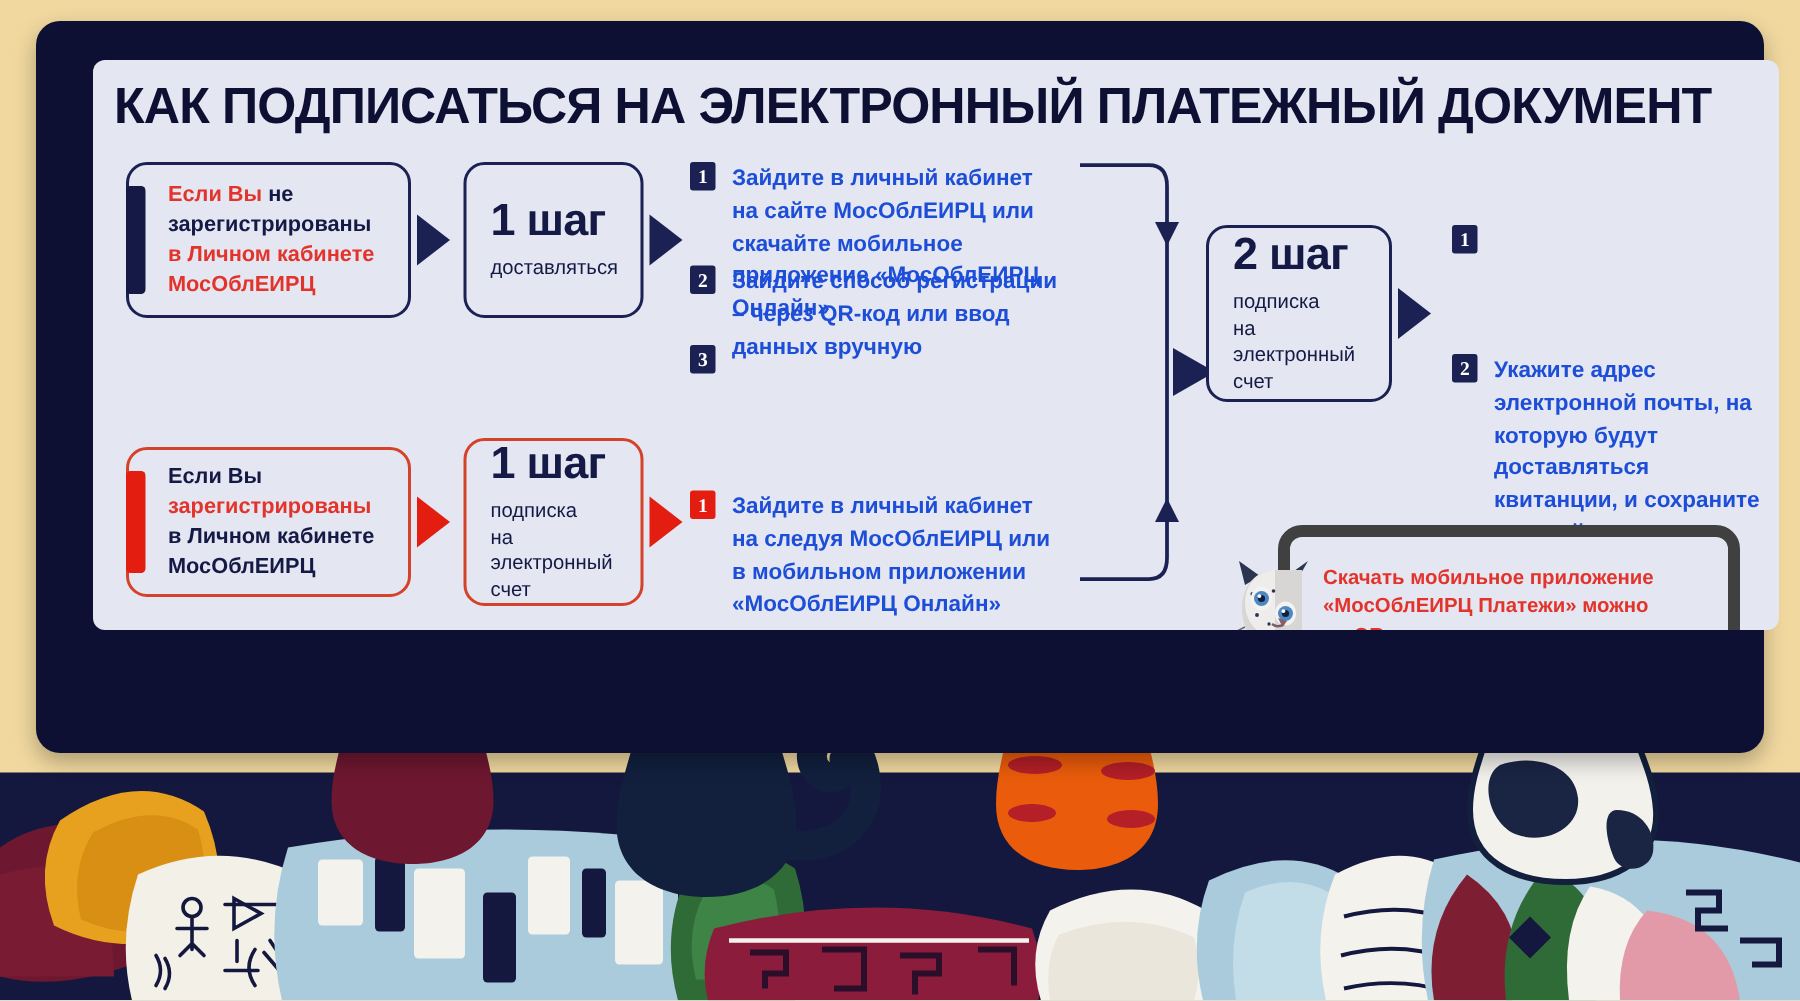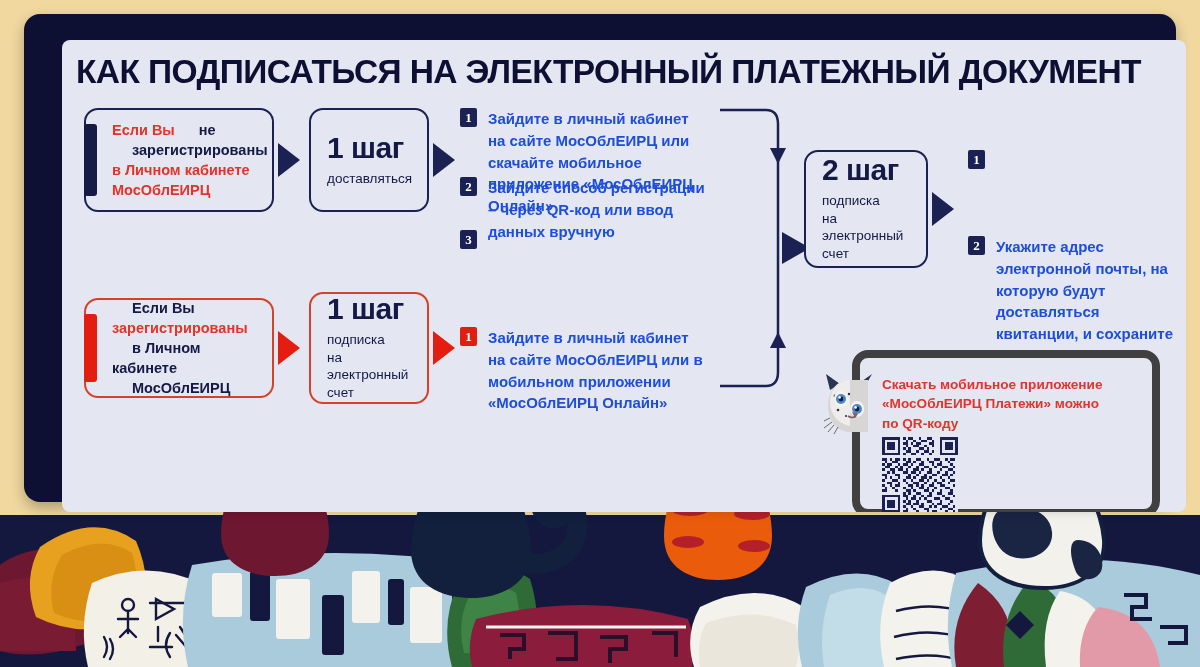--- a/index.html
+++ b/index.html
@@ -15,21 +15,21 @@
   
   .couch-back { position:absolute; left:0; bottom:0; width:1200px; height:180px; }
 
   
   .tv-frame {
     position: absolute; left: 24px; top: 14px; width: 1152px; height: 488px;
     background: #0D1033; border-radius: 16px;
     box-shadow: 0 6px 14px rgba(0,0,0,.28);
   }
   .tv-screen {
-    position: absolute; left: 38px; top: 26px; width: 1124px; height: 472px;
+    position: absolute; left: 38px; top: 26px; width: 1124px; height: 380px;
     background: #E4E6F1; border-radius: 8px; overflow: hidden;
   }
 
   
   .title {
     position: absolute; left: 14px; top: 12px; width: 1100px;
     font-size: 34px; font-weight: 700; color: #0D1033;
     letter-spacing: -.6px; white-space: nowrap;
     transform: scaleX(.985); transform-origin: left center;
   }
@@ -42,21 +42,21 @@
   .accent-bar { position:absolute; left:-2px; top:14px; bottom:14px; width:13px; border-radius:3px; }
   .accent-bar.navy { background:#141A45; }
   .accent-bar.red  { background:#E31E10; }
 
   .cond-text {
     position:absolute; left:26px; right:8px; top:50%;
     transform: translateY(-50%);
     font-size: 14.5px; font-weight: 700; line-height: 1.38; color:#141A45;
   }
   .cond-text .hl-red  { color:#E3342B; }
-  .cond-text .hl-navy { color:#141A45;margin-left:20px; }
+  .cond-text .hl-navy { color:#141A45; }
 
   
   .step-head { font-size: 30px; font-weight: 700; color:#141A45; line-height:1; letter-spacing:-.5px; }
   .step-sub  { font-size: 13.5px; font-weight: 400; color:#141A45; line-height:1.3; margin-top:7px; }
   .step-inner { position:absolute; left:16px; right:10px; top:50%; transform:translateY(-50%); }
 
   
   .tri {
     position:absolute; width:0; height:0;
     border-top: 17px solid transparent; border-bottom: 17px solid transparent;
@@ -295,21 +295,21 @@
             <span>подписка</span><br>
             <span>на электронный</span><br>
             <span>счет</span>
           </div>
         </div>
       </div>
       <div class="tri red" style="left:371px; top:291px;"></div>
 
       <div class="numline" style="left:398px; top:287px; width:250px;">
         <span class="badge red">1</span>
-        <span class="numtext">Зайдите в личный кабинет на сайте МосОблЕИРЦ или в мобильном приложении «МосОблЕИРЦ Онлайн»</span>
+        <span class="numtext">Зайдите в личный кабинет на следуя МосОблЕИРЦ или в мобильном приложении «МосОблЕИРЦ Онлайн»</span>
       </div>
 
       <div class="qr-card">
         <div class="qr-title">
           <span>Скачать мобильное приложение</span><br>
           <span>«МосОблЕИРЦ Платежи» можно</span><br>
           <span>по QR-коду</span>
         </div>
         <svg class="qr-code" viewBox="0 0 29 29" shape-rendering="crispEdges">
           <rect width="29" height="29" fill="#E4E6F1"></rect>

